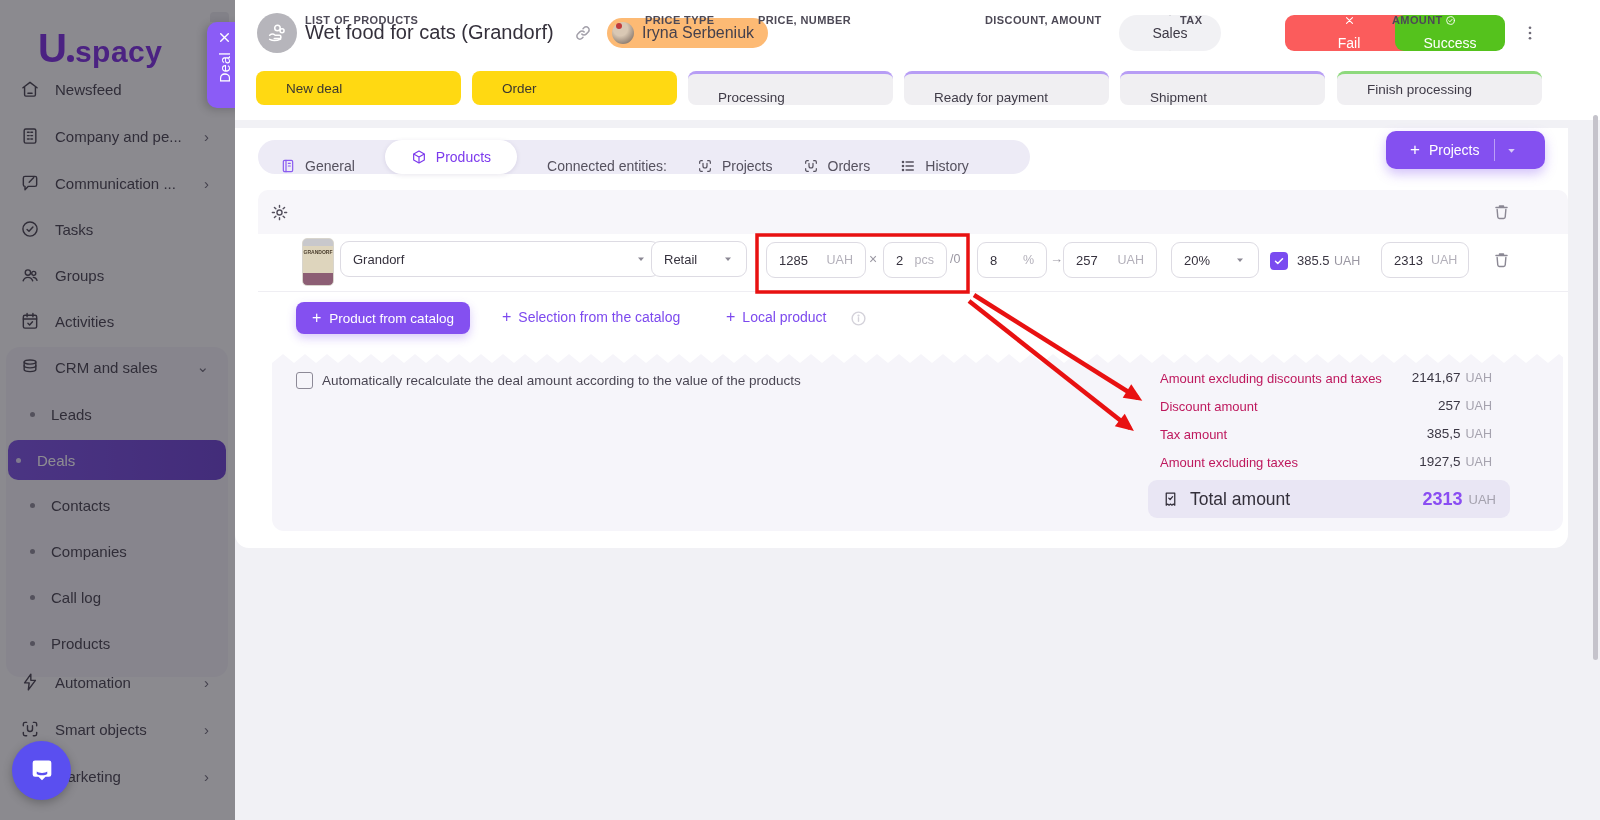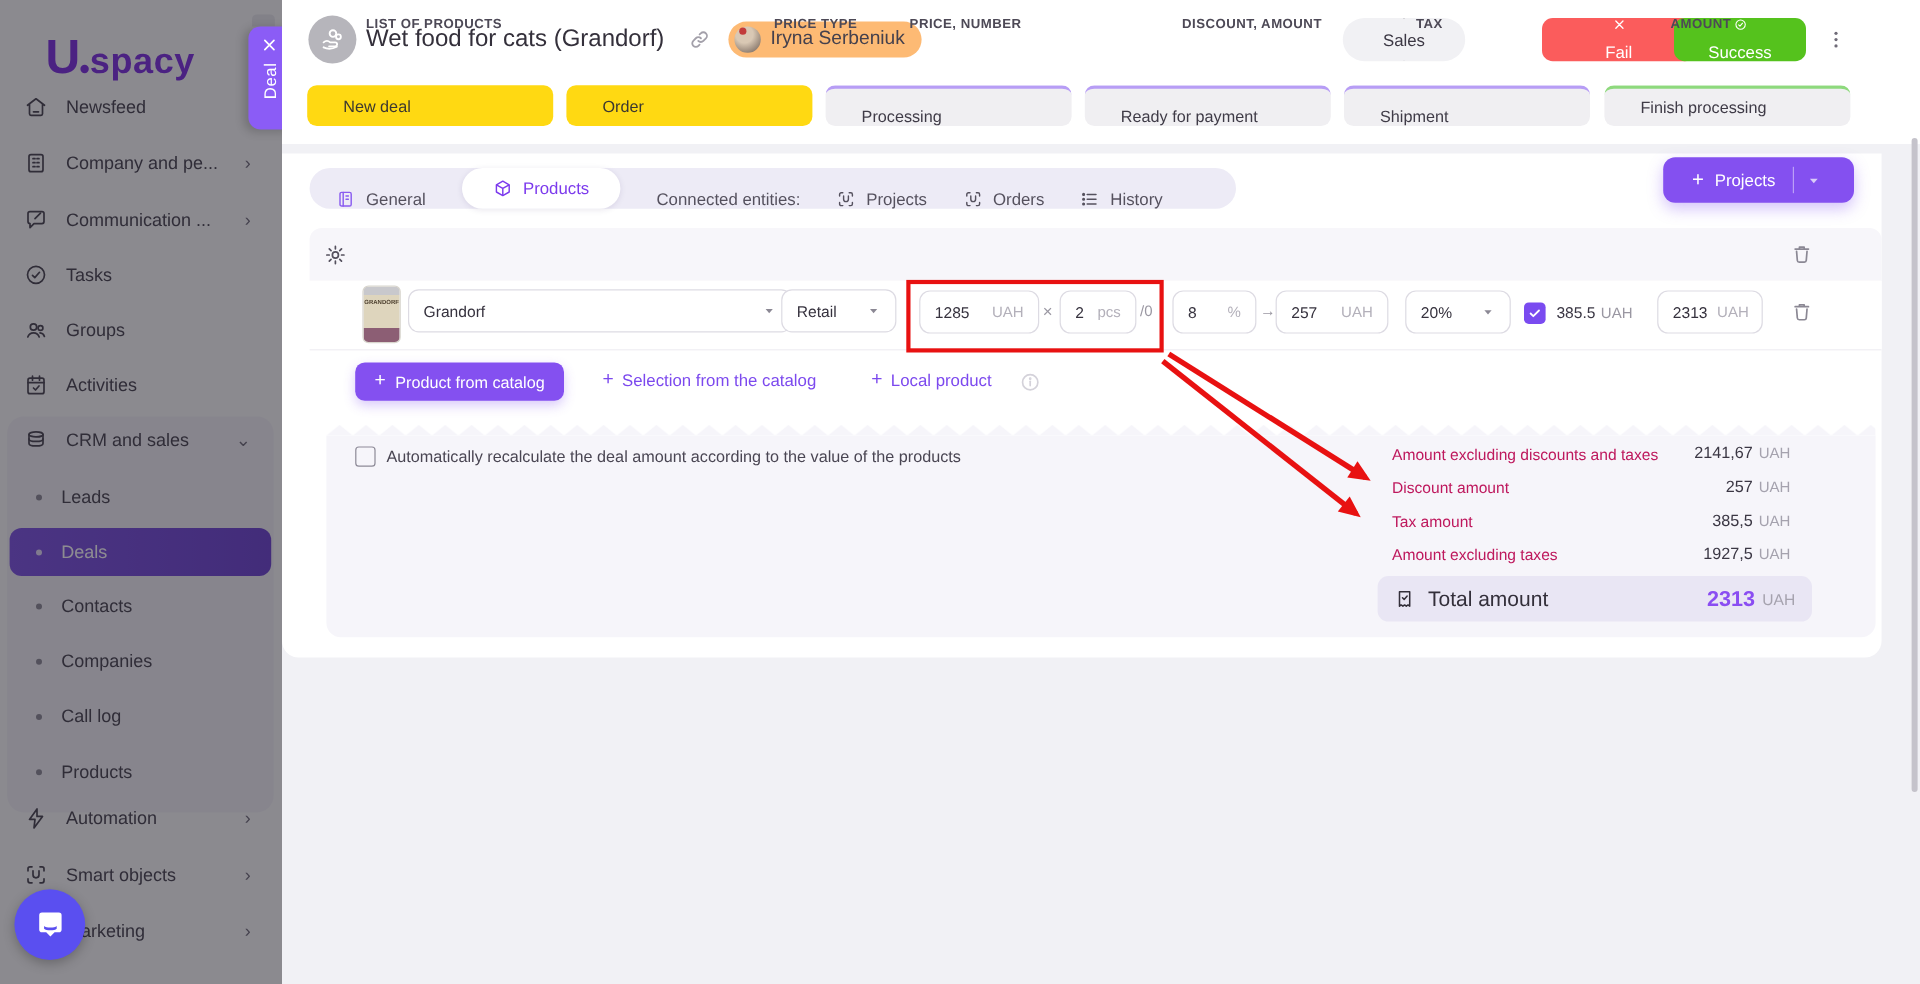--- a/index.html
+++ b/index.html
@@ -13,21 +13,21 @@
   .logo { position:absolute; left:38px; top:26px; display:flex; align-items:baseline; color:#7b2be0; }
   .logo .u { font-size:40px; font-weight:800; letter-spacing:-2px; }
   .logo .dot { width:7px; height:7px; border-radius:50%; background:#7b2be0; margin-left:2px; margin-right:1px; }
   .logo .rest { font-size:30px; font-weight:700; letter-spacing:.5px; }
   .side-item { position:absolute; left:0; width:235px; height:40px; display:flex; align-items:center; gap:15px; padding-left:20px; color:#45414d; font-size:15px; }
   .side-item .chev { position:absolute; right:26px; color:#6d6977; }
   .sub-item { position:absolute; left:0; width:235px; height:36px; display:flex; align-items:center; gap:16px; padding-left:30px; color:#45414d; font-size:15px; }
   .bullet { width:5px; height:5px; border-radius:50%; background:#8b8894; flex:none; }
   .crm-panel { position:absolute; left:6px; top:347px; width:222px; height:330px; background:#f2f1f6; border-radius:14px; }
   .deals-pill { position:absolute; left:8px; top:440px; width:218px; height:40px; border-radius:10px;
-     background:linear-gradient(90deg,#7a4fe2,#6a3fd0); display:flex; align-items:center; gap:16px; padding-left:22px; color:#fff; font-size:15px; }
+     background:linear-gradient(90deg,#7a4fe2,#6a3fd0); display:flex; align-items:center; gap:16px; padding-left:8px; color:#fff; font-size:15px; }
   .deals-pill .bullet { background:rgba(255,255,255,.8); }
   .dim-overlay { position:absolute; left:0; top:0; width:235px; height:820px; background:rgba(28,25,35,.5); }
 
   
   .chat-bubble { position:absolute; left:12px; top:741px; width:59px; height:59px; border-radius:50%;
      background:#5a4ff0; display:flex; align-items:center; justify-content:center; box-shadow:0 3px 10px rgba(0,0,0,.25); }
 
   
   .hidden-tab { position:absolute; left:210px; top:12px; width:19px; height:10px; background:#e8e8ec; border-radius:4px 4px 0 0; }
   .deal-tab { position:absolute; left:207px; top:22px; width:35px; height:86px; background:#8b5cf6; border-radius:10px 0 0 10px;

